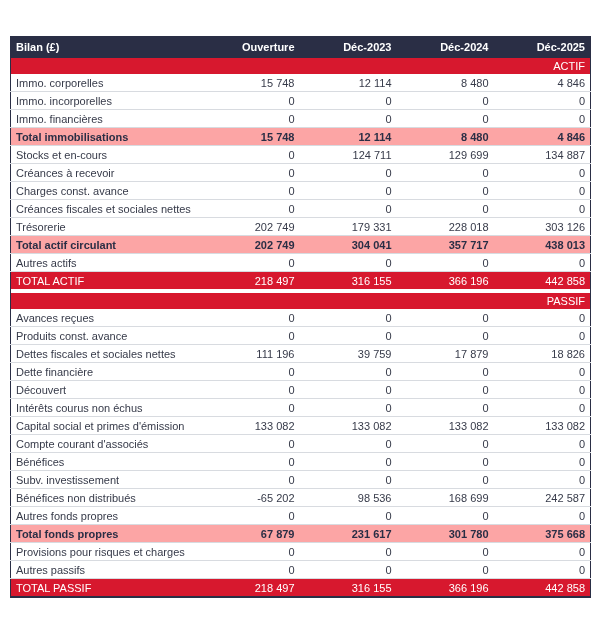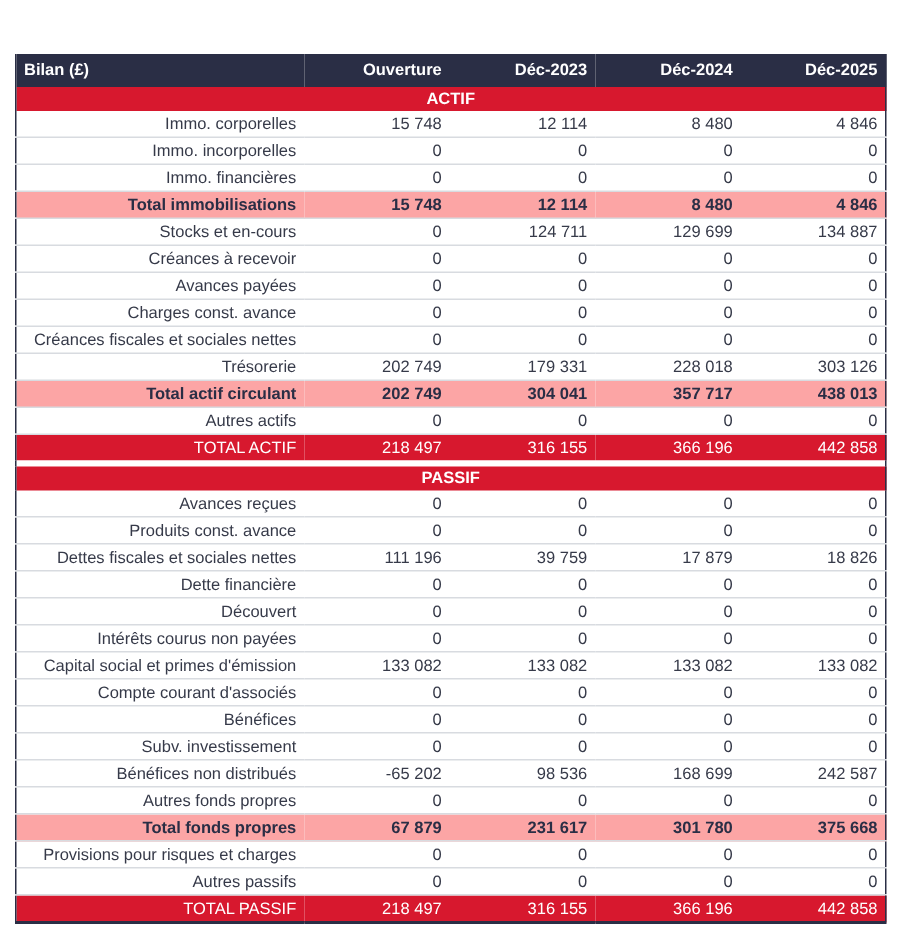--- a/index.html
+++ b/index.html
@@ -40,28 +40,28 @@
   }
   thead th.label { text-align: left; }
 
   td {
     height: 17px;
     padding: 0 5px;
     text-align: right;
     white-space: nowrap;
     border-bottom: 1px solid #d8dbe0;
   }
-  td.label { text-align: right; }
+  td.label { text-align: left; }
 
   tr.section-title td {
     background: #d7182e;
     color: #ffffff;
-    font-weight: bold;
+    font-weight: normal;
     height: 16px;
-    text-align: center;
+    text-align: right;
     border-bottom: none;
   }
   tr.subtotal td {
     background: #fca5a5;
     font-weight: bold;
     color: #2a2e45;
   }
   tr.grand-total td {
     background: #d7182e;
     color: #ffffff;
@@ -136,27 +136,20 @@
           <td>134&nbsp;887</td>
         </tr>
         <tr>
           <td class="label">Créances à recevoir</td>
           <td>0</td>
           <td>0</td>
           <td>0</td>
           <td>0</td>
         </tr>
         <tr>
-          <td class="label">Avances payées</td>
-          <td>0</td>
-          <td>0</td>
-          <td>0</td>
-          <td>0</td>
-        </tr>
-        <tr>
           <td class="label">Charges const. avance</td>
           <td>0</td>
           <td>0</td>
           <td>0</td>
           <td>0</td>
         </tr>
         <tr>
           <td class="label">Créances fiscales et sociales nettes</td>
           <td>0</td>
           <td>0</td>
@@ -226,21 +219,21 @@
           <td>0</td>
         </tr>
         <tr>
           <td class="label">Découvert</td>
           <td>0</td>
           <td>0</td>
           <td>0</td>
           <td>0</td>
         </tr>
         <tr>
-          <td class="label">Intérêts courus non payées</td>
+          <td class="label">Intérêts courus non échus</td>
           <td>0</td>
           <td>0</td>
           <td>0</td>
           <td>0</td>
         </tr>
         <tr>
           <td class="label">Capital social et primes d'émission</td>
           <td>133&nbsp;082</td>
           <td>133&nbsp;082</td>
           <td>133&nbsp;082</td>

